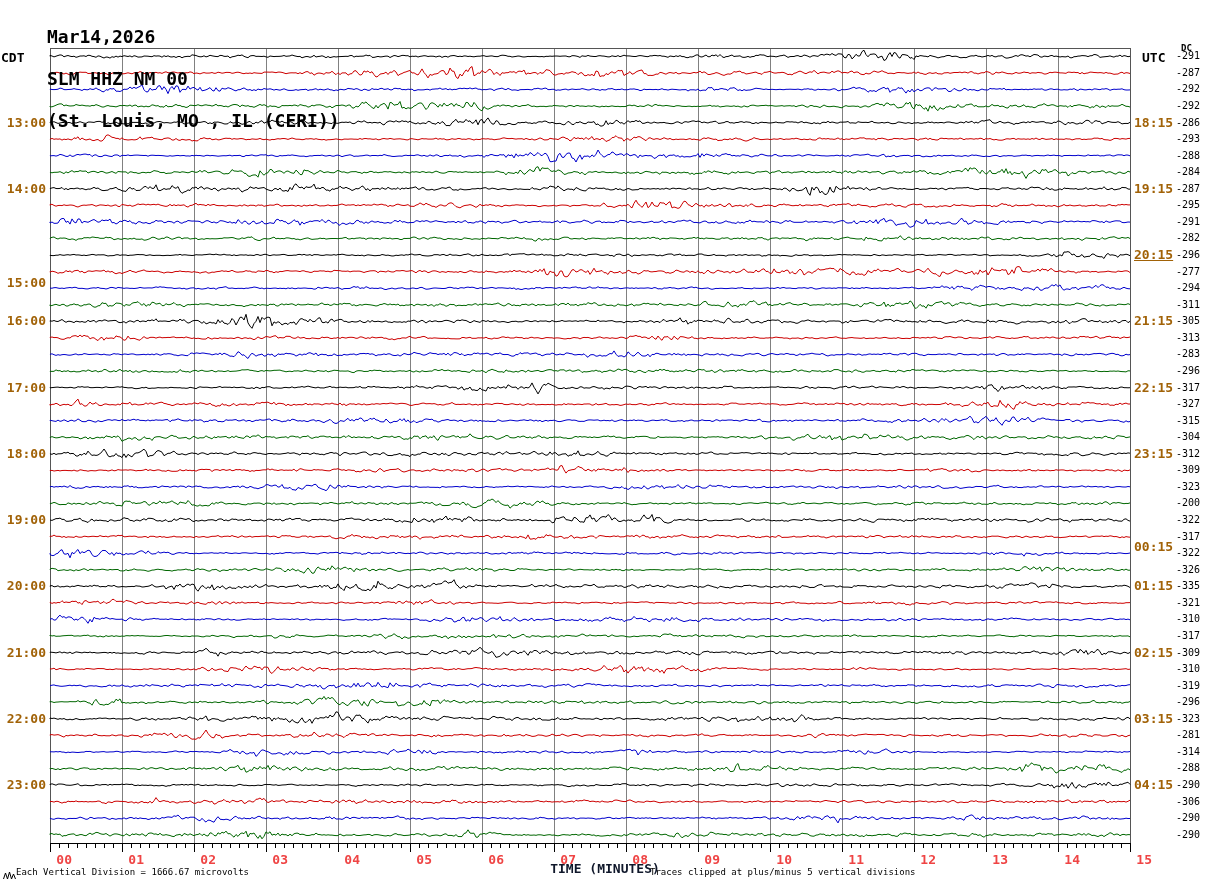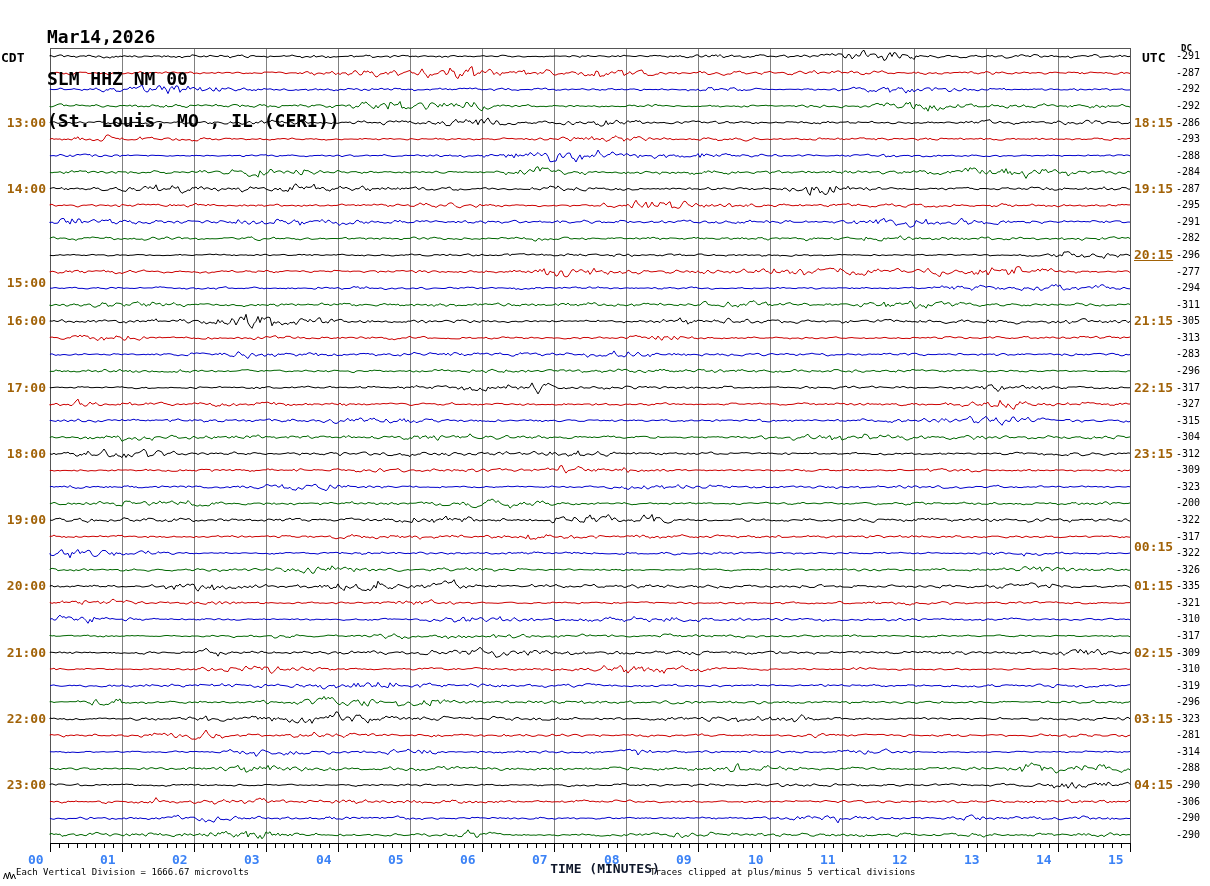--- a/index.html
+++ b/index.html
@@ -8,21 +8,21 @@
   .title-block{position:absolute;left:47px;top:2px;font-weight:bold;font-size:18px;
        line-height:14px;white-space:pre;color:#000;}
   .tz-label{position:absolute;top:50px;font-weight:bold;font-size:13px;color:#000;white-space:nowrap;}
   .tz-left{left:1px;}
   .tz-right{left:1142px;}
   .dc-header{position:absolute;left:1181px;top:43px;font-weight:bold;font-size:9px;color:#000;}
   .hlabel{position:absolute;font-weight:bold;font-size:13px;line-height:14px;color:#a16207;white-space:nowrap;}
   .left-lab{left:0;width:46px;text-align:right;}
   .right-lab{left:1134px;}
   .dcval{position:absolute;left:1176px;width:33px;font-size:10px;line-height:10px;color:#000;text-align:left;white-space:nowrap;}
-  .xtick{position:absolute;top:852px;width:44px;text-align:left;font-weight:bold;font-size:13px;color:#3b82f6;}
+  .xtick{position:absolute;top:852px;width:44px;text-align:right;font-weight:bold;font-size:13px;color:#ef4444;}
   .x-title{position:absolute;top:861px;left:605px;transform:translateX(-50%);
        font-weight:bold;font-size:13px;color:#0f172a;white-space:nowrap;}
   .foot-note{position:absolute;top:867px;font-size:9px;color:#000;white-space:nowrap;}
   .foot-left{left:16px;}
   .foot-right{left:650px;}
   .plot-svg{position:absolute;left:0;top:0;}
   .logo-svg{position:absolute;left:3px;top:870px;}
 </style>
 </head>
 <body>

